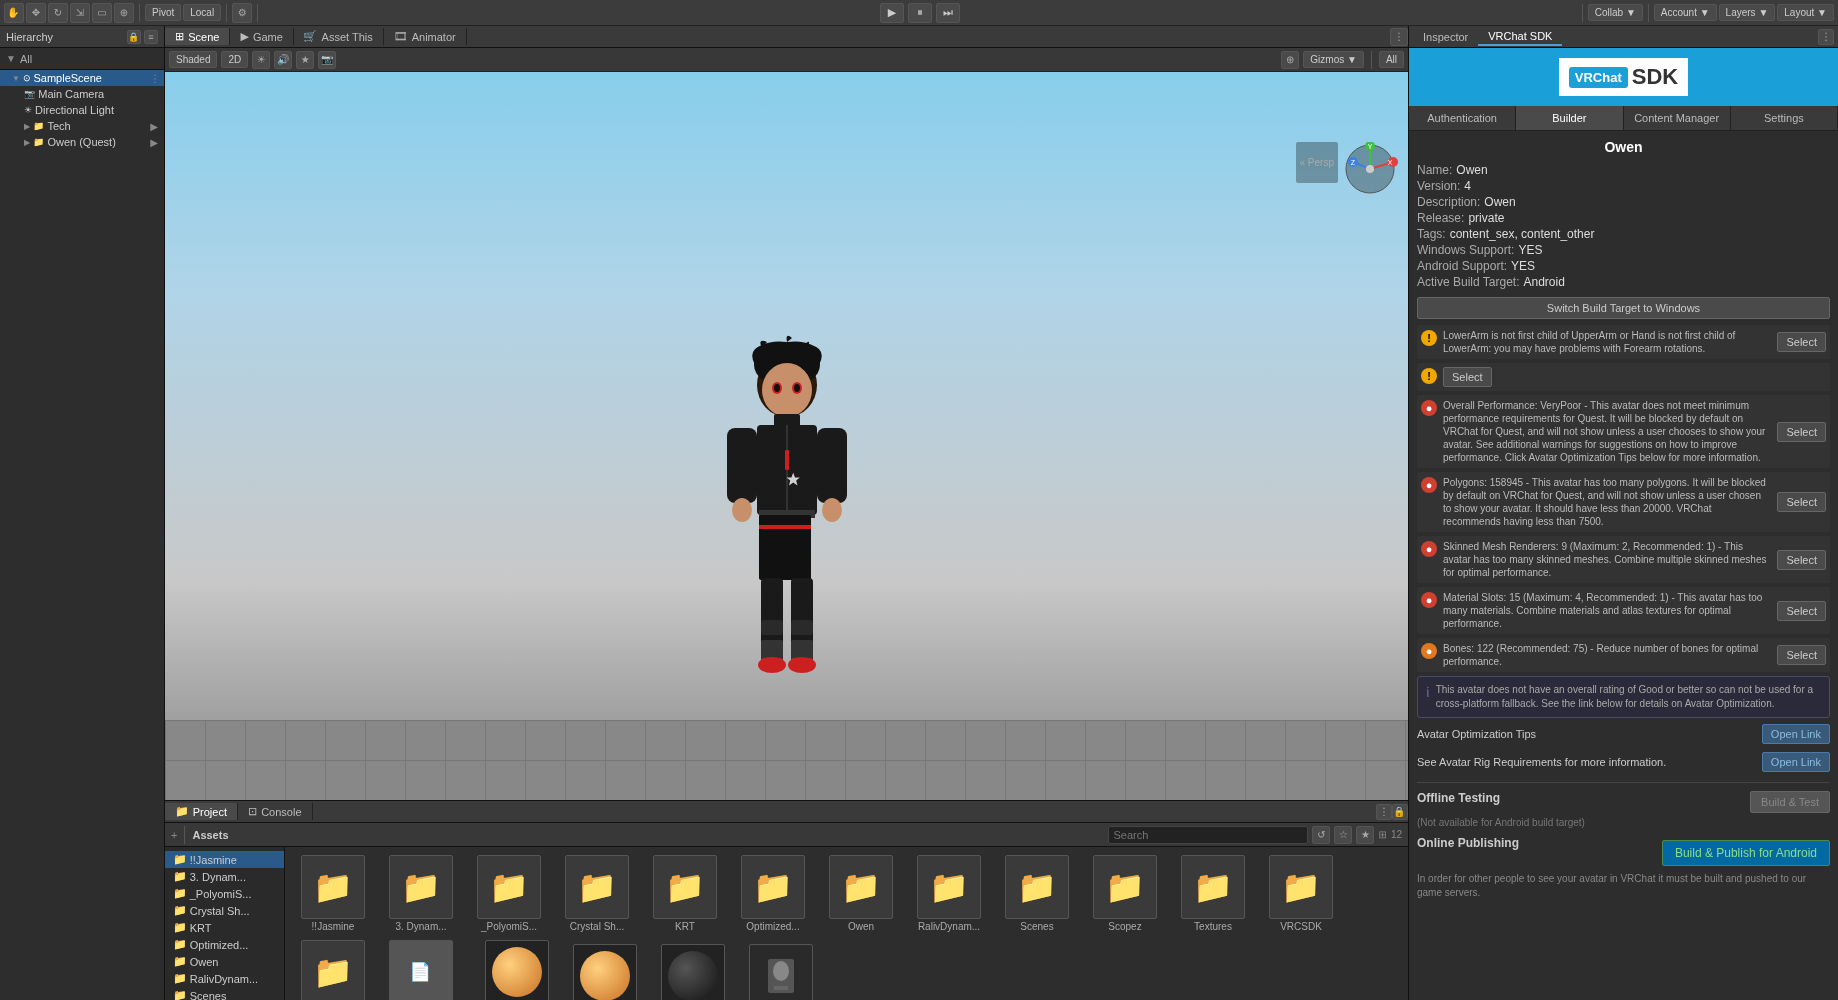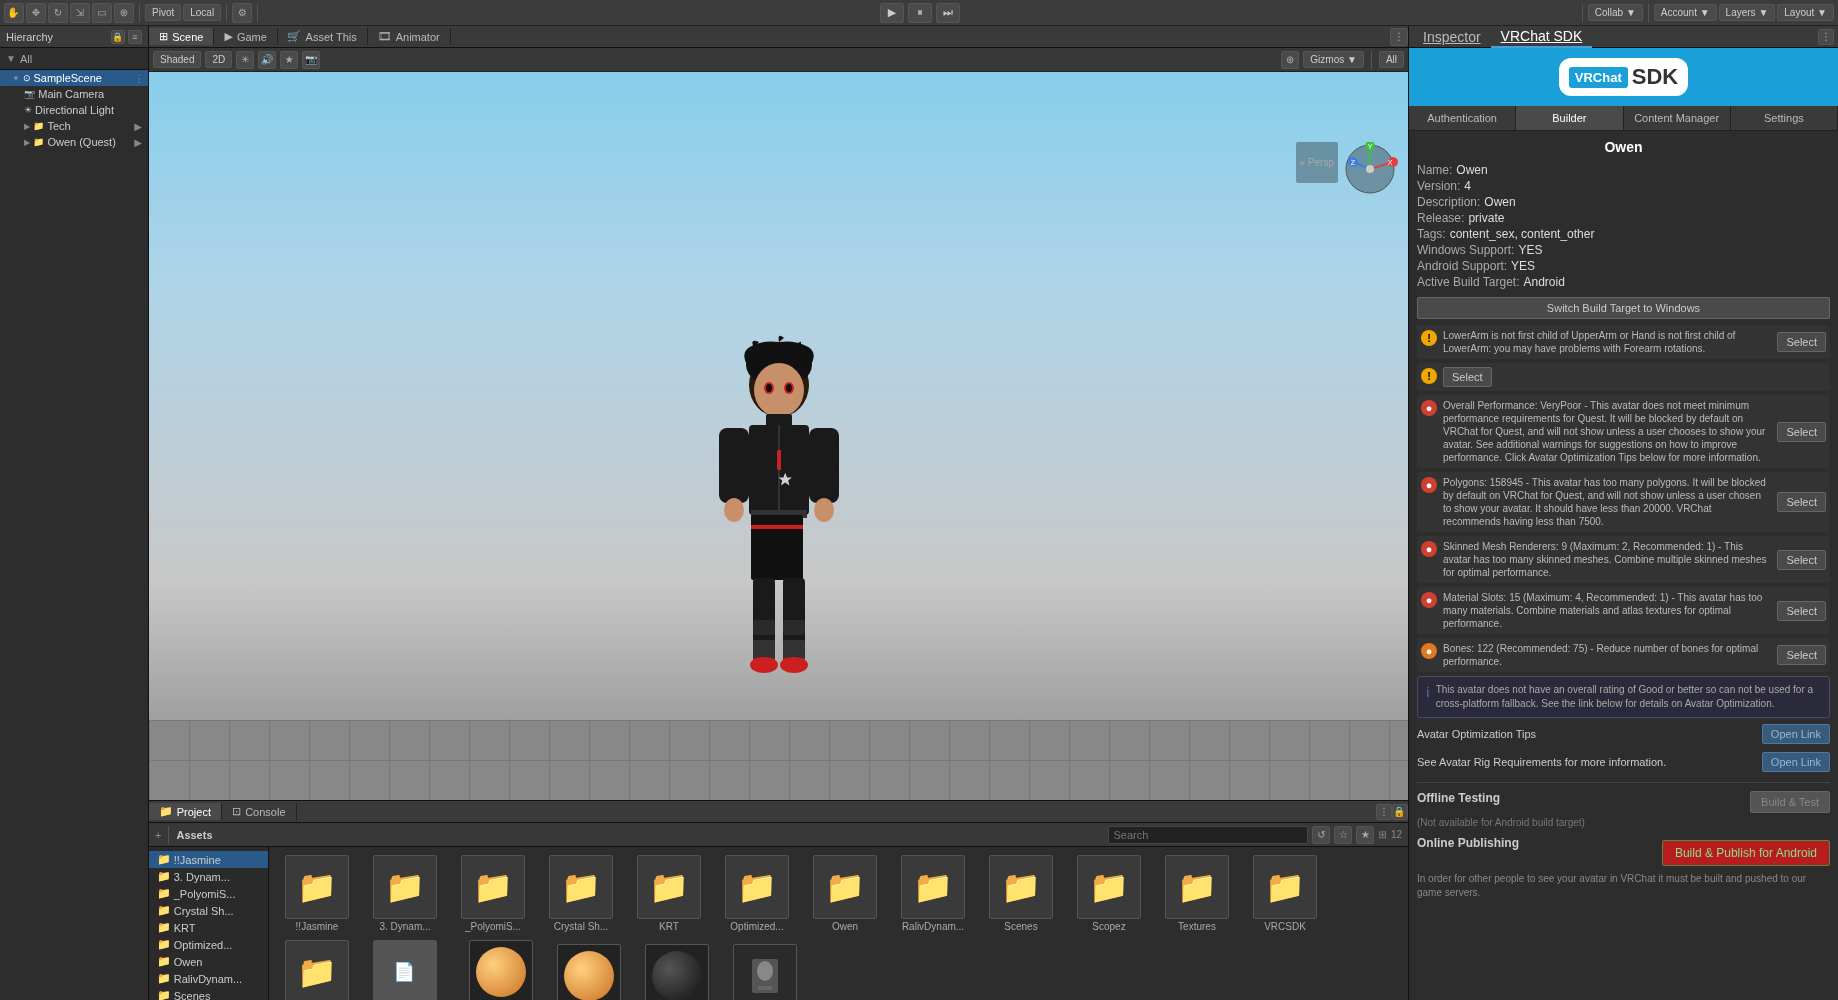--- a/index.html
+++ b/index.html
@@ -15,21 +15,21 @@
     }
     .toolbar-sep { width: 1px; height: 18px; background: #555; margin: 0 3px; }
     .toolbar-icon { width: 20px; height: 20px; background: #4a4a4a; border: 1px solid #555; border-radius: 2px; display: flex; align-items: center; justify-content: center; cursor: pointer; font-size: 10px; color: #aaa; }
     .toolbar-play { width: 24px; height: 20px; background: #4a4a4a; border: 1px solid #555; border-radius: 2px; display: flex; align-items: center; justify-content: center; cursor: pointer; }
 
     
     #main-layout { display: flex; height: calc(100% - 26px); }
 
     
     #hierarchy-panel {
-      width: 149px; background: #2d2d2d; border-right: 1px solid #111; display: flex; flex-direction: column;
+      width: 165px; background: #2d2d2d; border-right: 1px solid #111; display: flex; flex-direction: column;
     }
     .panel-header {
       height: 22px; background: #3a3a3a; display: flex; align-items: center; padding: 0 6px; border-bottom: 1px solid #111; font-size: 11px; color: #ccc; gap: 4px;
     }
 
     
     #center-area { flex: 1; display: flex; flex-direction: column; }
 
     
     #scene-tabs {
@@ -61,32 +61,32 @@
     }
 
     
     #right-panel {
       width: 430px; background: #2d2d2d; border-left: 1px solid #111; display: flex; flex-direction: column;
     }
     #right-tabs {
       height: 22px; background: #3a3a3a; display: flex; align-items: center; border-bottom: 1px solid #111; padding: 0 4px;
     }
     .right-tab {
-      padding: 2px 10px; font-size: 14px; color: #bbb; cursor: pointer; text-decoration: underline;
+      padding: 2px 10px; font-size: 11px; color: #bbb; cursor: pointer;
     }
     .right-tab.active { color: #fff; border-bottom: 2px solid #4a9fd4; }
 
     
     #vrchat-sdk-panel { flex: 1; overflow-y: auto; }
 
     .sdk-header {
       background: #1a9fd8; padding: 10px; display: flex; align-items: center; justify-content: center;
     }
     .sdk-logo-box {
-      background: #fff; padding: 6px 10px; border-radius: 12px; display: flex; align-items: center; gap: 4px;
+      background: #fff; padding: 6px 10px; border-radius: 0; display: flex; align-items: center; gap: 4px;
     }
     .sdk-logo-sdk { font-size: 22px; font-weight: bold; color: #333; }
 
     .sdk-nav {
       display: flex; background: #3a3a3a; border-bottom: 1px solid #222;
     }
     .sdk-nav-btn {
       flex: 1; padding: 6px 4px; font-size: 11px; color: #bbb; cursor: pointer; text-align: center; border-right: 1px solid #222;
     }
     .sdk-nav-btn.active { background: #4a4a4a; color: #fff; }
@@ -123,21 +123,21 @@
     .open-link-btn {
       background: #3a5a7a; border: 1px solid #4a7aaa; color: #8abcdc; padding: 3px 8px; font-size: 11px;
       cursor: pointer; border-radius: 2px;
     }
 
     .build-test-btn {
       background: #555; border: 1px solid #666; color: #888; padding: 4px 10px; font-size: 11px;
       cursor: not-allowed; border-radius: 2px; float: right;
     }
     .build-publish-btn {
-      background: #b91c1c; border: 1px solid #4a8a4a; color: #8adc8a; padding: 5px 12px; font-size: 12px;
+      background: #0369a1; border: 1px solid #4a8a4a; color: #8adc8a; padding: 5px 12px; font-size: 12px;
       cursor: pointer; border-radius: 2px; float: right; margin-top: 4px;
     }
 
     
     .tree-item {
       padding: 2px 4px 2px 12px; font-size: 11px; color: #ccc; cursor: pointer; display: flex; align-items: center; gap: 3px;
     }
     .tree-item.selected { background: #2a5a8a; color: #fff; }
     .tree-arrow { font-size: 8px; color: #888; }
 

